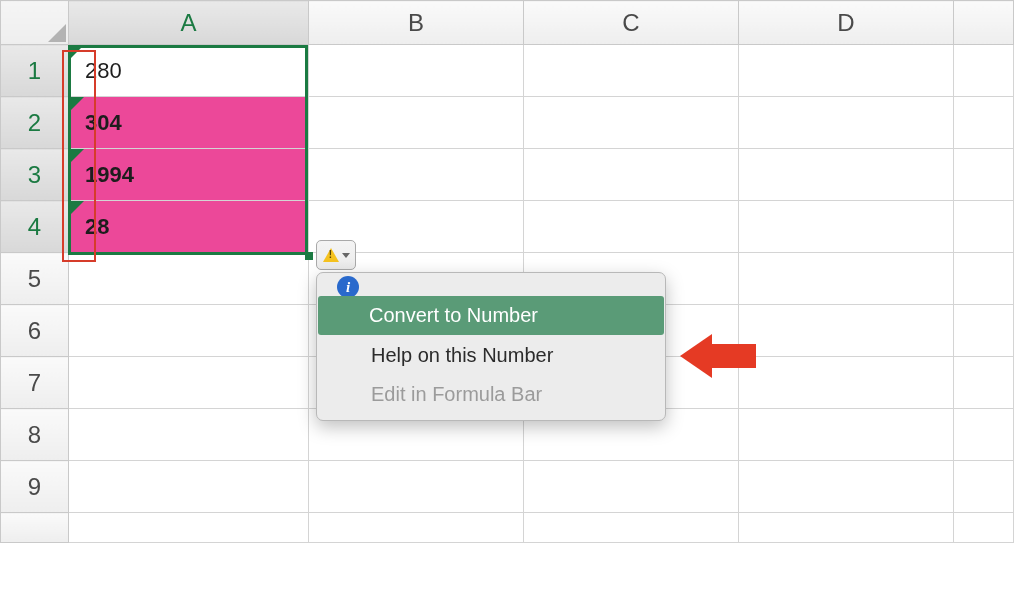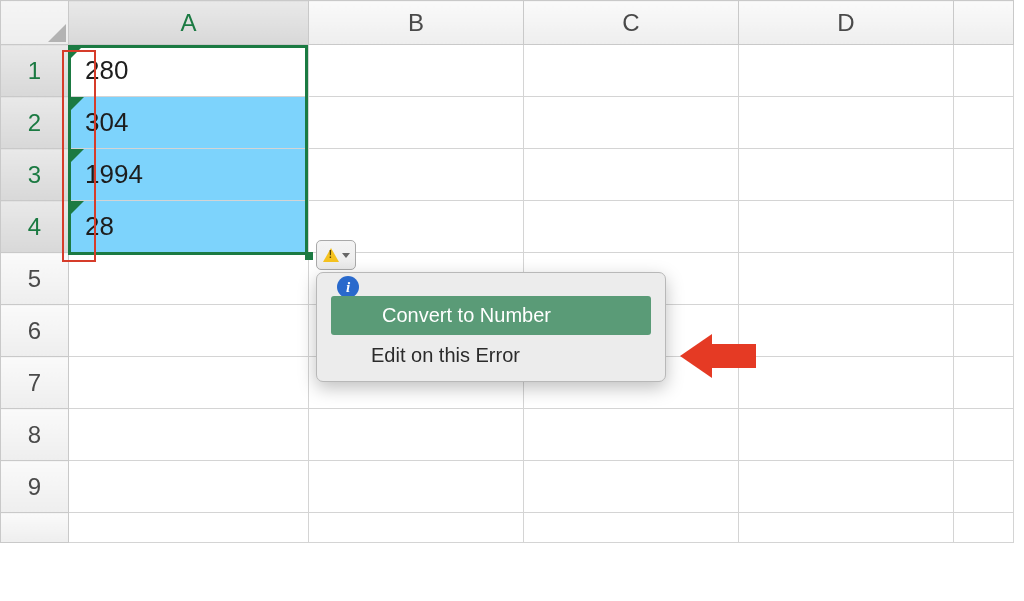--- a/index.html
+++ b/index.html
@@ -65,27 +65,28 @@
     color: #1b7a42;
   }
   .colA { width: 240px; }
   .colB { width: 215px; }
   .colC { width: 215px; }
   .colD { width: 215px; }
   .colE { width: 60px; }
   td.cell {
     background: #ffffff;
     position: relative;
-    font-size: 26px;
+    font-size: 22px;
     color: #1d1d1d;
     padding-left: 16px;
     vertical-align: middle;
   }
   td.cell.sel {
-    background: #7dd3fc;
+    background: #ec4899;
+    font-weight: bold;
   }
   td.cell.active {
     background: #ffffff;
   }
   .err-tri {
     position: absolute;
     top: 0; left: 0;
     width: 0; height: 0;
     border-top: 15px solid #1b7a42;
     border-right: 15px solid transparent;
@@ -158,21 +159,21 @@
   .menu-item {
     padding: 8px 20px 8px 54px;
     position: relative;
   }
   .menu-item.header {
     color: #2b2b2b;
   }
   .menu-item.sel-item {
     background: #5a9b77;
     color: #ffffff;
-    margin: 1px 14px;
+    margin: 1px 1px;
     border-radius: 3px;
     padding-left: 51px;
   }
   .menu-item.disabled {
     color: #9b9b9b;
   }
   .info-circle {
     position: absolute;
     left: 20px;
     top: 50%;
@@ -318,21 +319,24 @@
 </div>
 
 <div class="menu" style="top:272px; left:316px;">
   <div class="menu-item header">
     <span class="info-circle">i</span>
   </div>
   <div class="menu-item sel-item">
     <span>Convert to Number</span>
   </div>
   <div class="menu-item">
-    <span>Edit on this Error</span>
+    <span>Help on this Number</span>
+  </div>
+  <div class="menu-item disabled">
+    <span>Edit in Formula Bar</span>
   </div>
 </div>
 
 <div class="arrow" style="top:334px; left:680px;">
   <div class="arrow-head"></div>
   <div class="arrow-shaft"></div>
 </div>
 
 </div>
 

